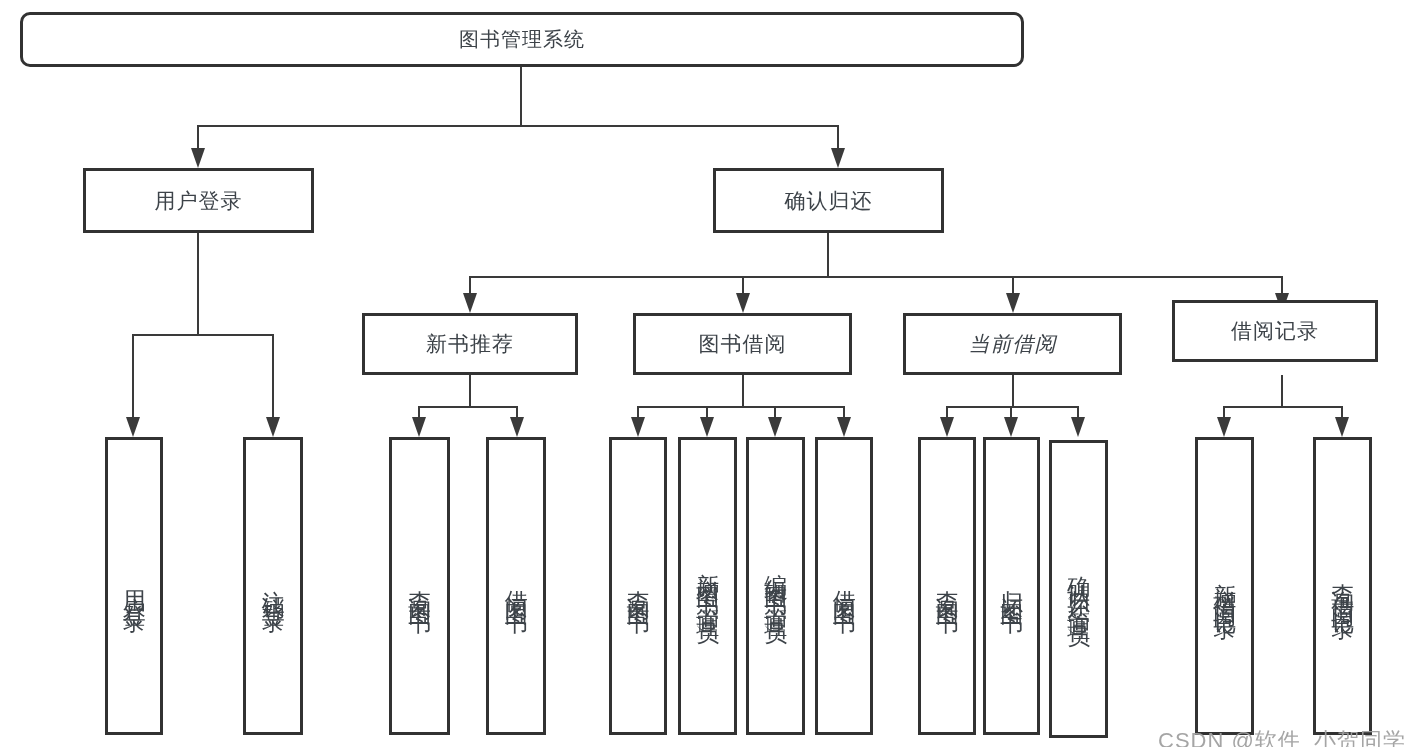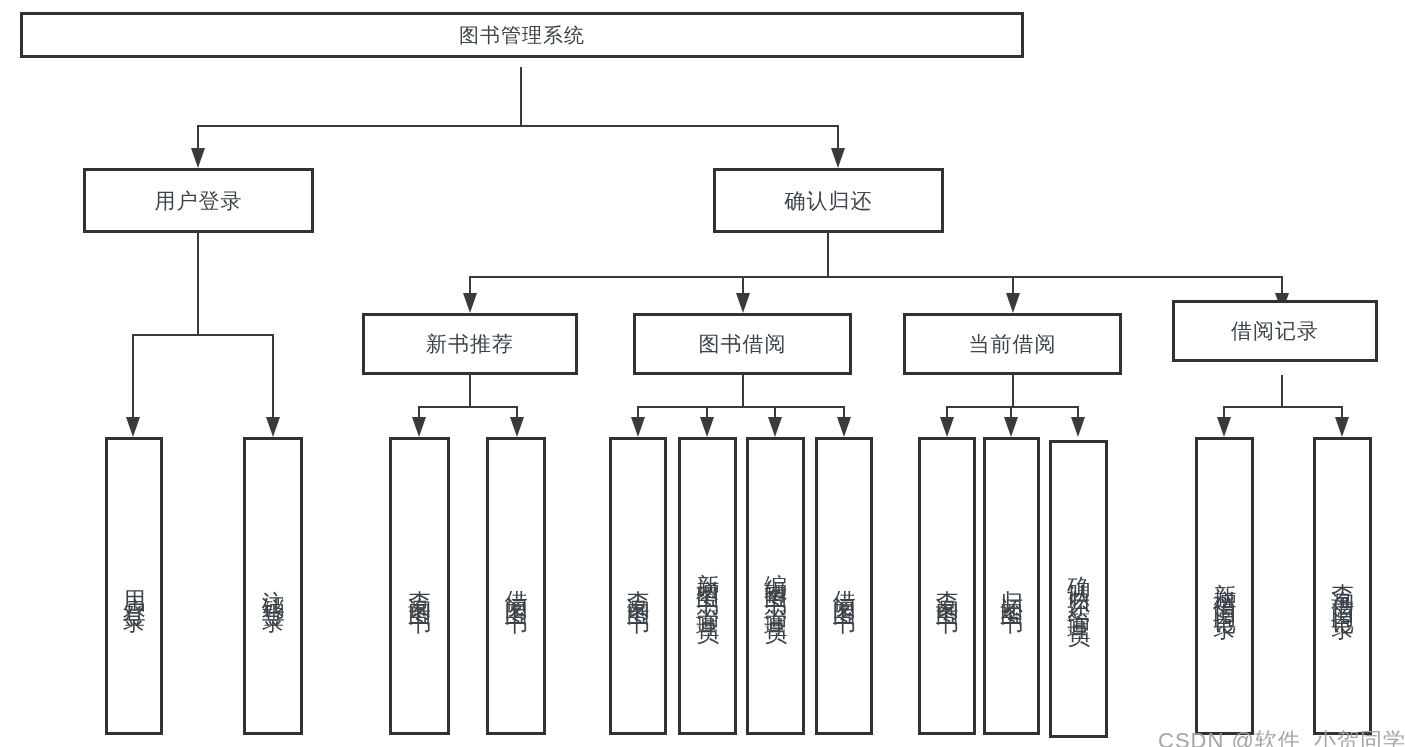--- a/index.html
+++ b/index.html
@@ -53,28 +53,28 @@
     z-index: 5;
     white-space: nowrap;
     margin-top: 18px;
   }
 </style>
 </head>
 <body>
 
 <div id="stage">
 
-  <div class="node h-label" id="root-node" style="left:20px; top:12px; width:1004px; height:46px;">图书管理系统</div>
+  <div class="node h-label" id="root-node" style="left:20px; top:12px; width:1004px; height:55px;border-radius:10px;">图书管理系统</div>
 
   <div class="node h-label" style="left:83px; top:168px; width:231px; height:65px;">用户登录</div>
   <div class="node h-label" style="left:713px; top:168px; width:231px; height:65px;">确认归还</div>
 
   <div class="node h-label" style="left:633px; top:313px; width:219px; height:62px;">图书借阅</div>
   <div class="node h-label" style="left:362px; top:313px; width:216px; height:62px;">新书推荐</div>
-  <div class="node h-label" style="left:903px; top:313px; width:219px; height:62px;">当前借阅</div>
+  <div class="node h-label" style="left:903px; top:313px; width:219px; height:62px;font-style:italic;">当前借阅</div>
   <div class="node h-label" style="left:1172px; top:300px; width:206px; height:62px;">借阅记录</div>
 
   <div class="node leaf" style="left:105px; top:437px; width:58px; height:298px;">
     <span class="vtext">用户登录</span>
   </div>
   <div class="node leaf" style="left:243px; top:437px; width:60px; height:298px;">
     <span class="vtext">注销登录</span>
   </div>
 
   <div class="node leaf" style="left:389px; top:437px; width:61px; height:298px;">

